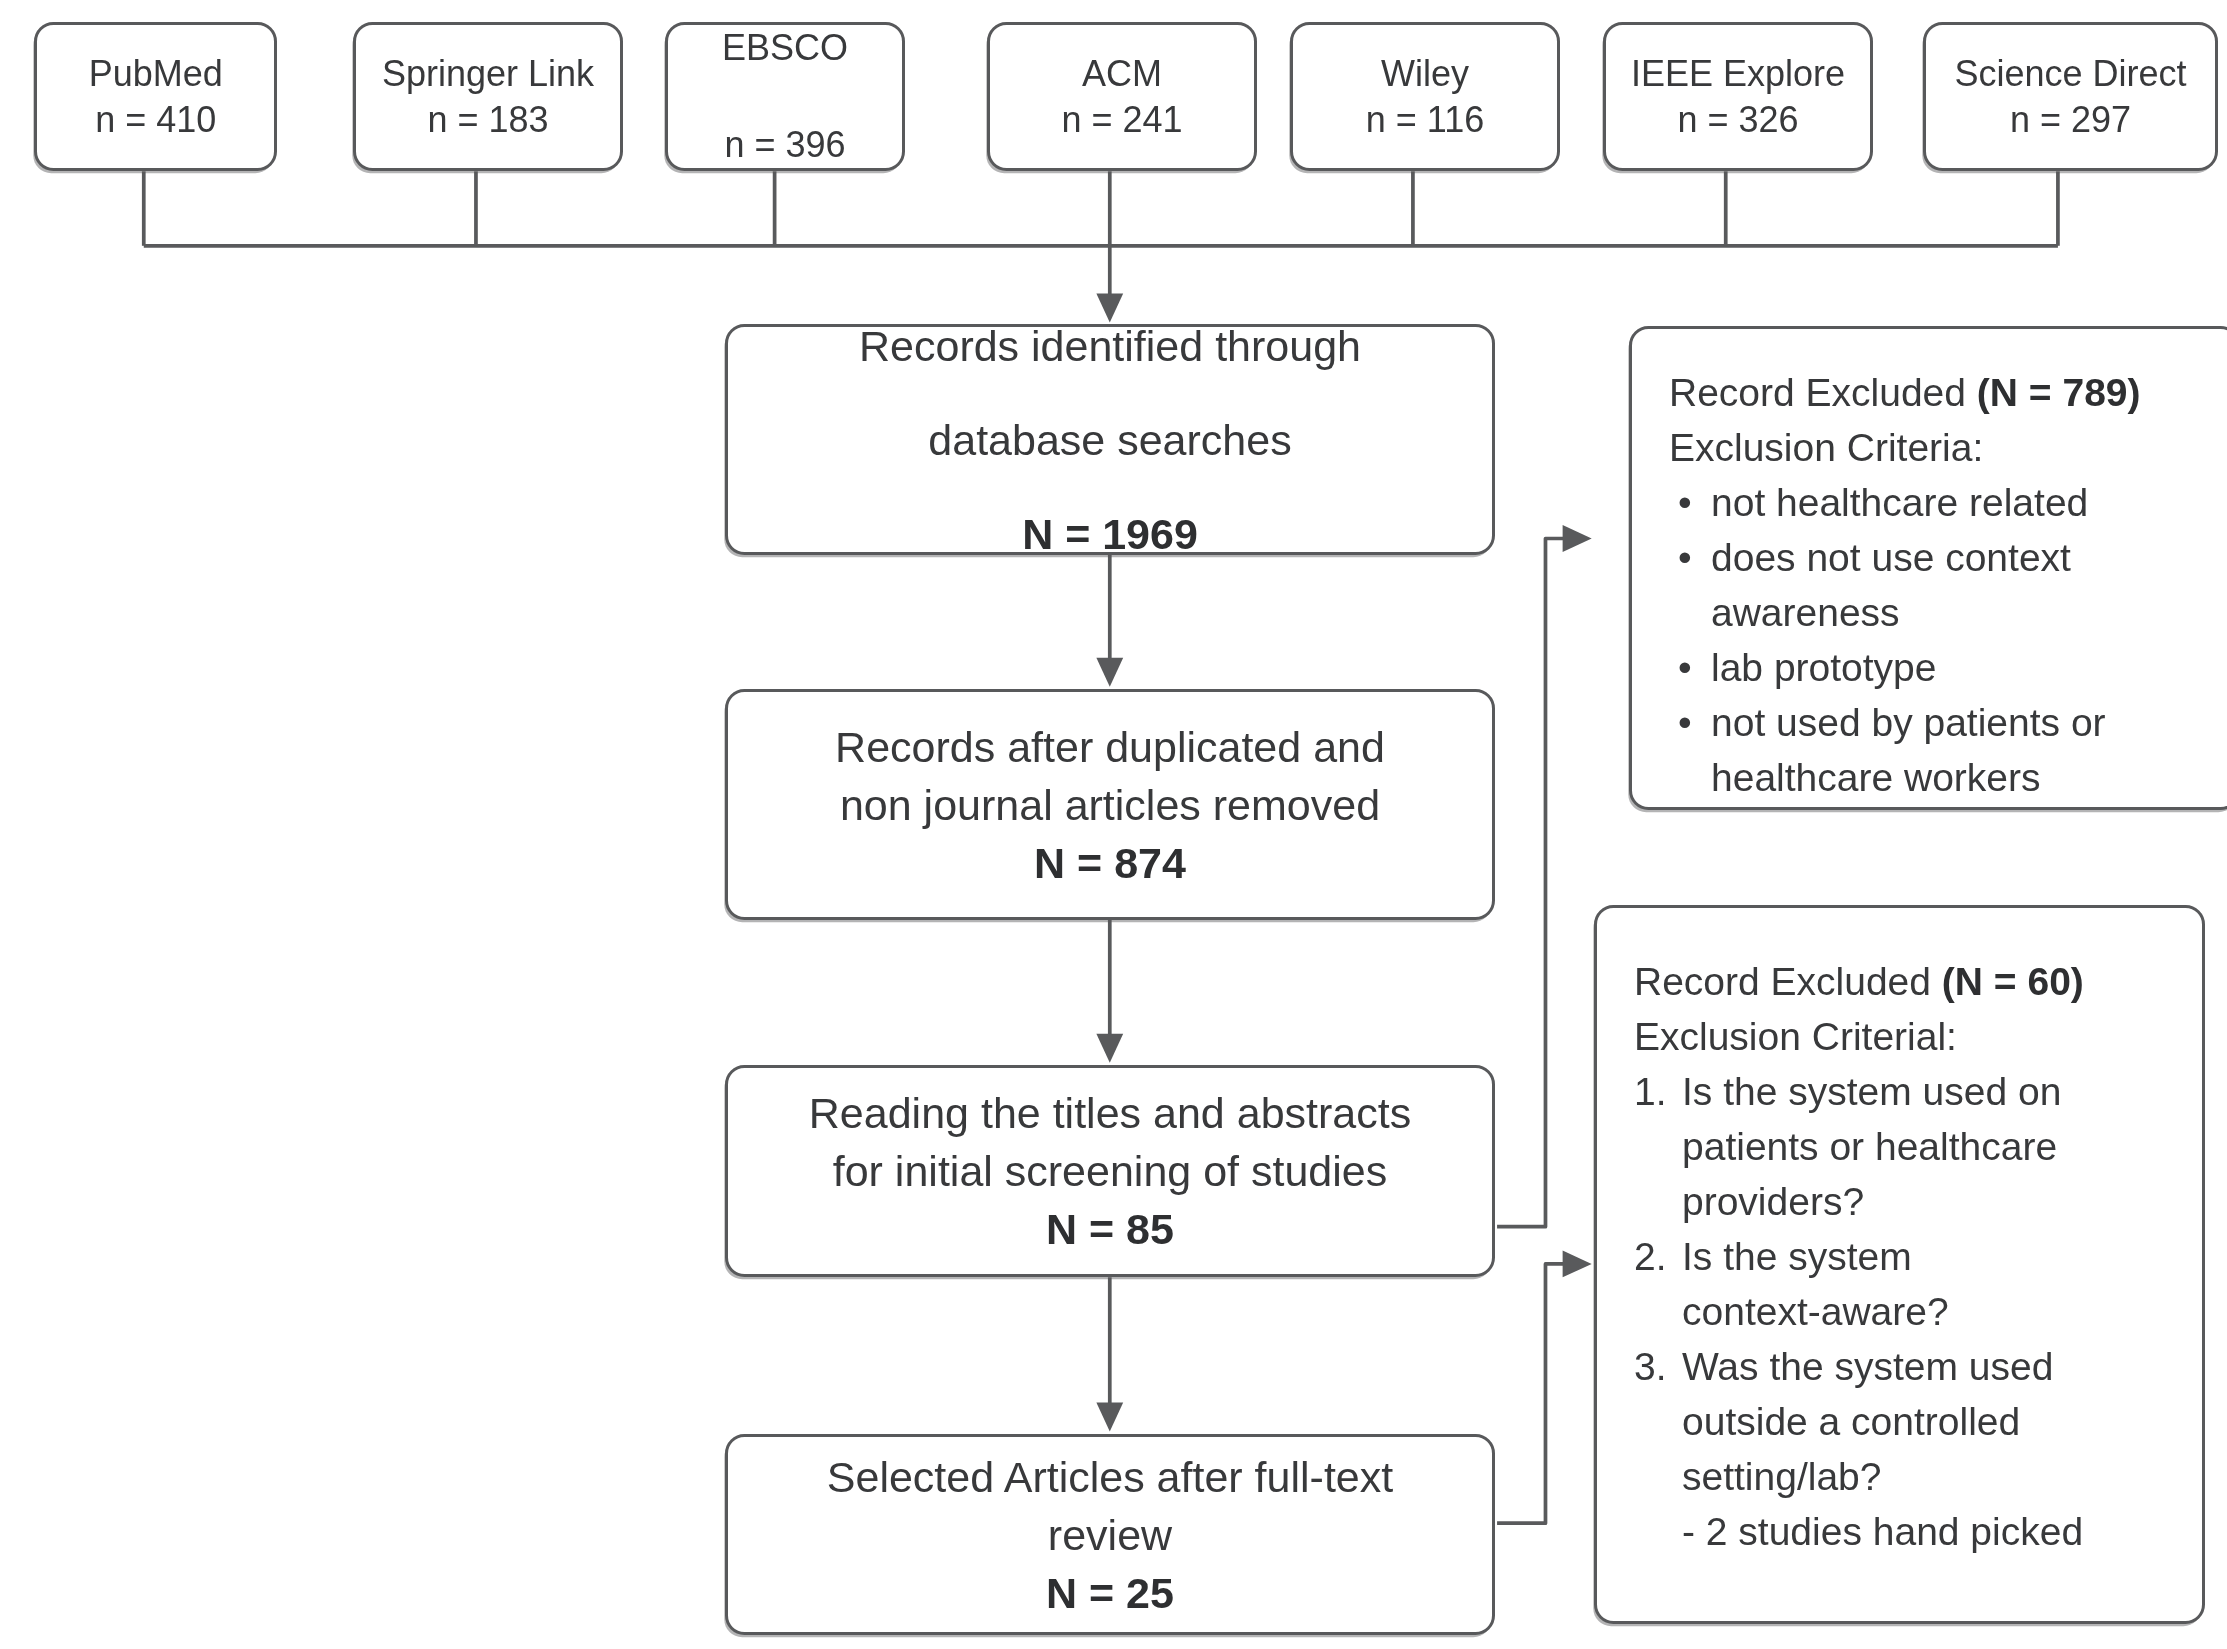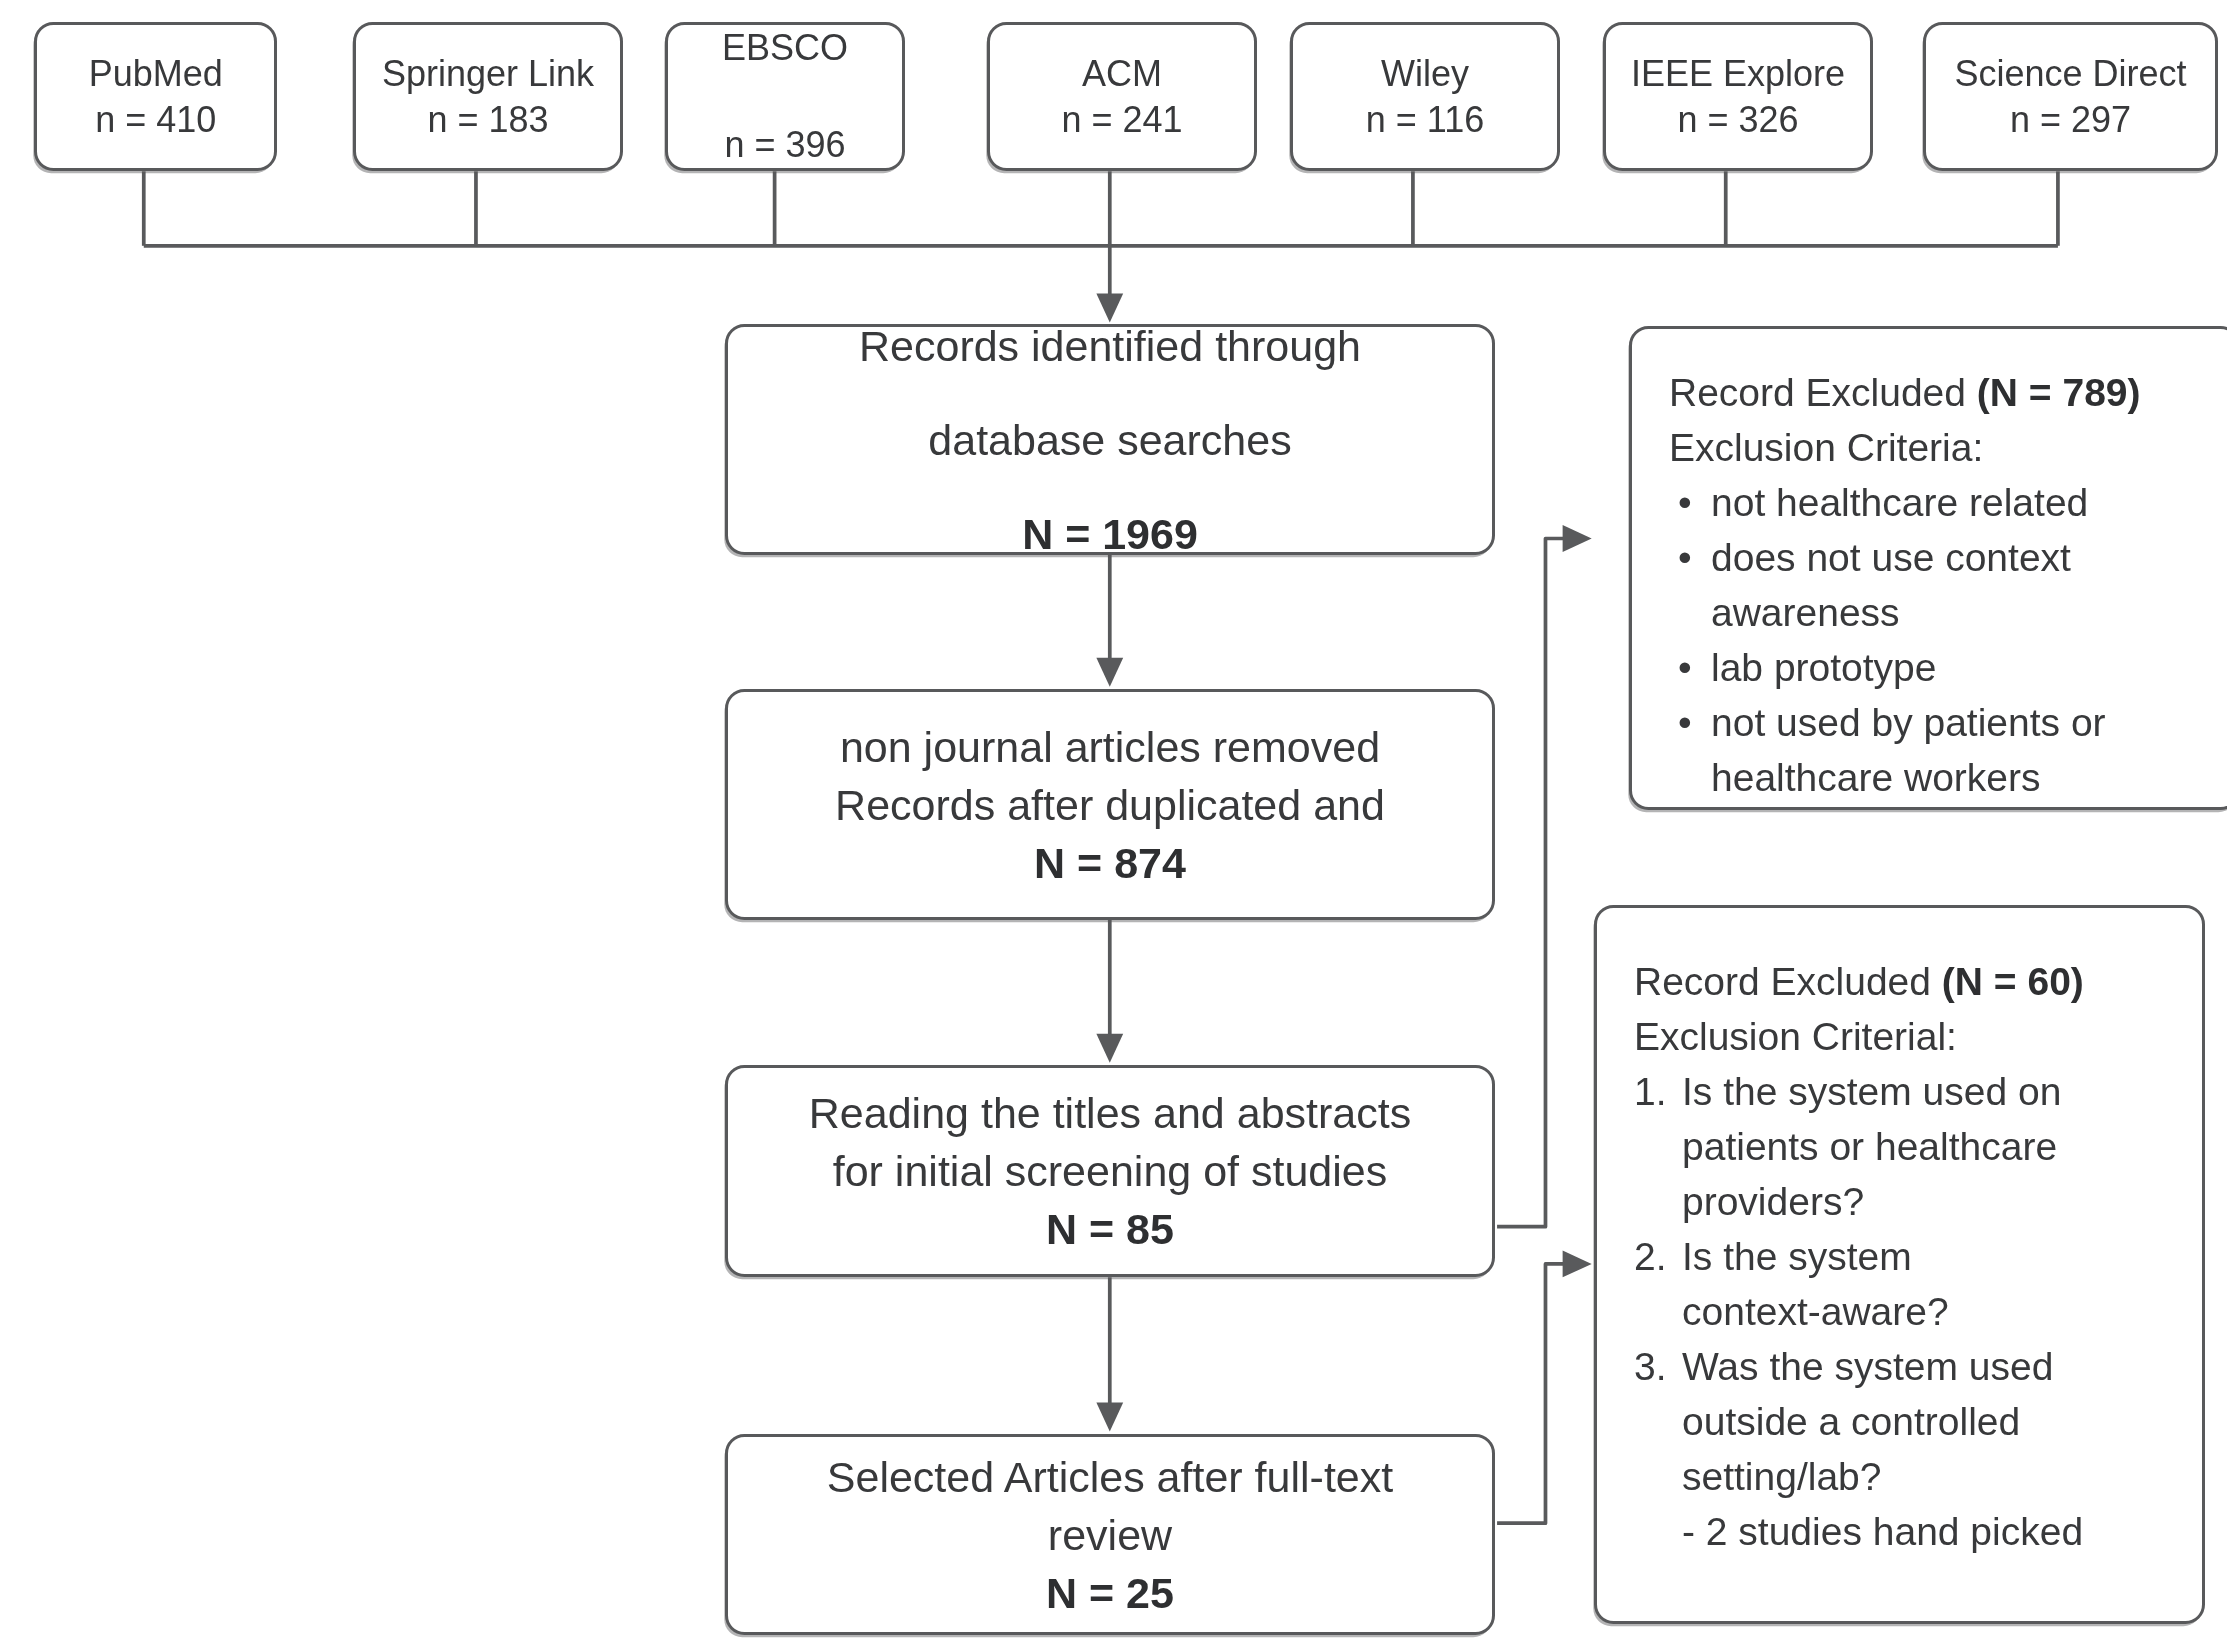--- a/index.html
+++ b/index.html
@@ -168,22 +168,22 @@
     <div class="s-name">Science Direct</div>
     <div class="s-count">n = 297</div>
   </div>
 
   <div class="box stage" style="top:324px;height:231px;gap:36px;">
     <div class="st-line">Records identified through</div>
     <div class="st-line">database searches</div>
     <div class="st-n">N = 1969</div>
   </div>
   <div class="box stage" style="top:689px;height:231px;">
+    <div class="st-line">Records after duplicated and</div>
     <div class="st-line">non journal articles removed</div>
-    <div class="st-line">Records after duplicated and</div>
     <div class="st-n">N = 874</div>
   </div>
   <div class="box stage" style="top:1065px;height:212px;">
     <div class="st-line">Reading the titles and abstracts</div>
     <div class="st-line">for initial screening of studies</div>
     <div class="st-n">N = 85</div>
   </div>
   <div class="box stage" style="top:1434px;height:201px;">
     <div class="st-line">Selected Articles after full-text</div>
     <div class="st-line">review</div>

